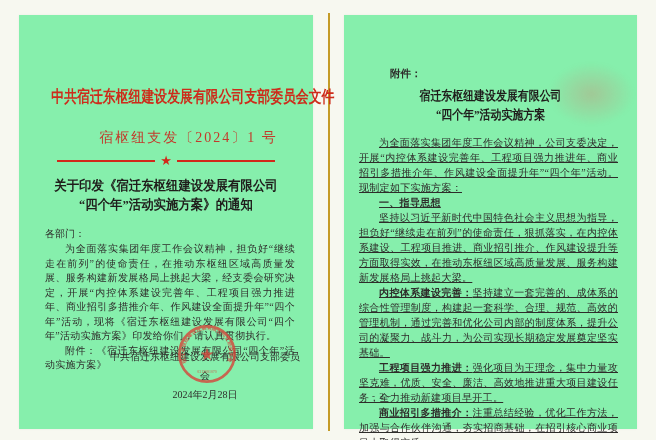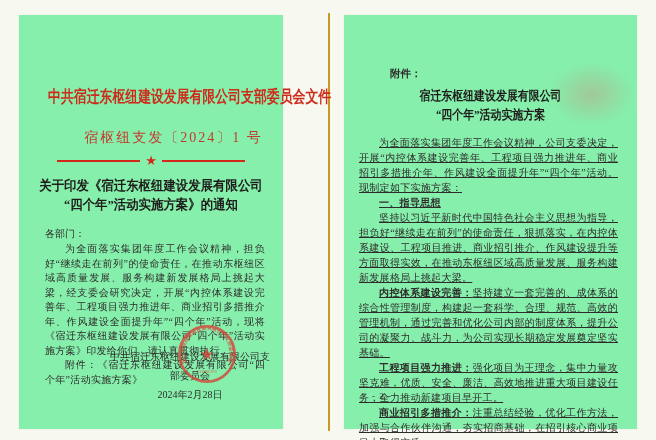--- a/index.html
+++ b/index.html
@@ -6,21 +6,21 @@
   body{
     width:656px;height:440px;position:relative;overflow:hidden;
     background:#f7f8f0;
     font-family:"Liberation Serif","DejaVu Serif",serif;
     color:#2e2c2a;
   }
   .page{
     position:absolute;top:15px;height:414px;background:#86efac;
     box-shadow:0 0 2px rgba(0,0,0,0.06);
   }
-  #left-page{left:19px;width:264px;}
+  #left-page{left:19px;width:294px;}
   #right-page{left:344px;width:293px;}
   .spine{
     position:absolute;left:328px;top:13px;width:2px;height:418px;
     background:#c49b27;
   }
 
   
   .lp-header{
     margin-top:71px;text-align:center;white-space:nowrap;
     font-weight:bold;font-size:16.5px;color:#cd2c1b;

